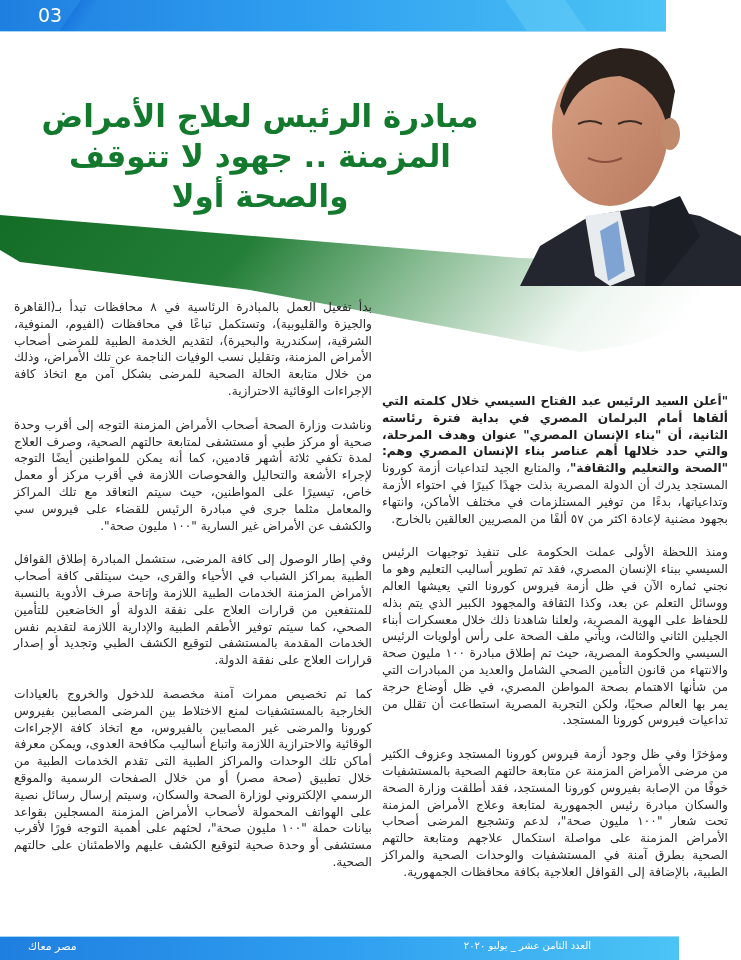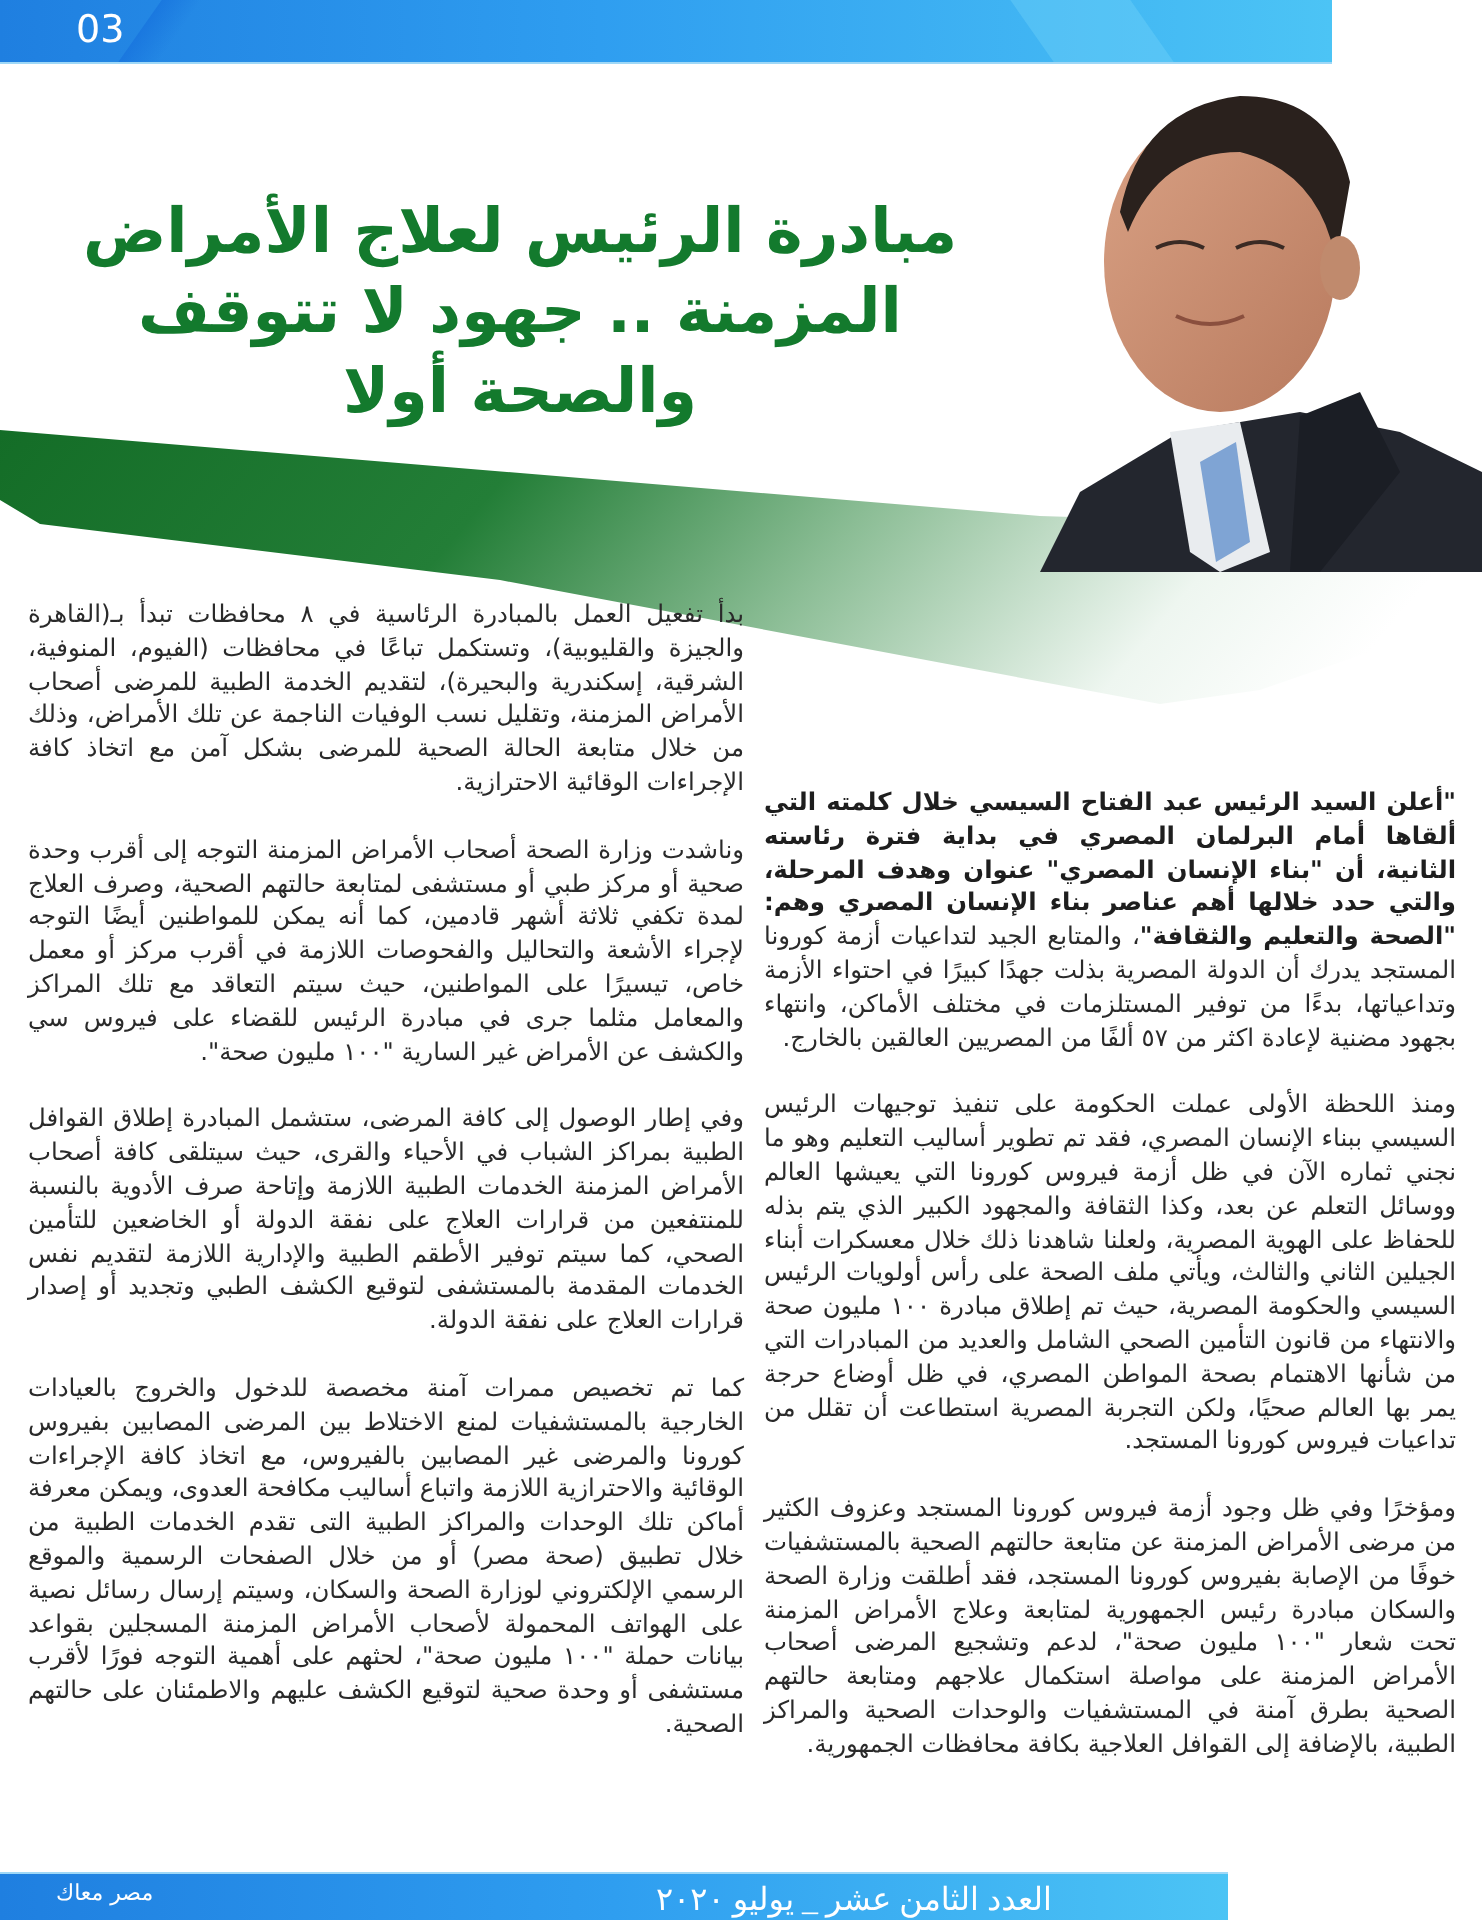--- a/index.html
+++ b/index.html
@@ -46,29 +46,29 @@
     }
     .col {
       position: absolute; direction: rtl; text-align: justify;
       color: #2a2a2a; font-size: 12.2px; line-height: 16.8px; margin-top: 31px;
     }
     .col p { margin: 0 0 17px 0; }
     .col-left { left: 14px; top: 268px; width: 358px; }
     .col-right { left: 382px; top: 362px; width: 346px; }
     .lead { font-weight: bold; color: #1e1e1e; }
     .footer {
-      position: absolute; left: 0; top: 936px; width: 614px; height: 24px;
+      position: absolute; left: 0; top: 936px; width: 679px; height: 24px;
       background: linear-gradient(90deg, #1f7fe0 0%, #2f9ef0 50%, #4cc4f5 100%);
       border-top: 1px solid #9fd8f7;
     }
     .footer-left {
       position: absolute; left: 28px; top: 3px; color: #fff; font-size: 11px; direction: rtl;
     }
     .footer-right {
-      position: absolute; right: 88px; top: 3px; color: #fff; font-size: 16px; direction: rtl; font-family: Liberation Serif, serif;
+      position: absolute; right: 88px; top: 3px; color: #fff; font-size: 10px; direction: rtl;
     }
   </style>
 </head>
 <body>
 
 <div class="header">
   <div class="slash-l"></div>
   <div class="slash-r"></div>
   <div class="page-num">03</div>
   <div class="mag-name">مصر بتتطور</div>

